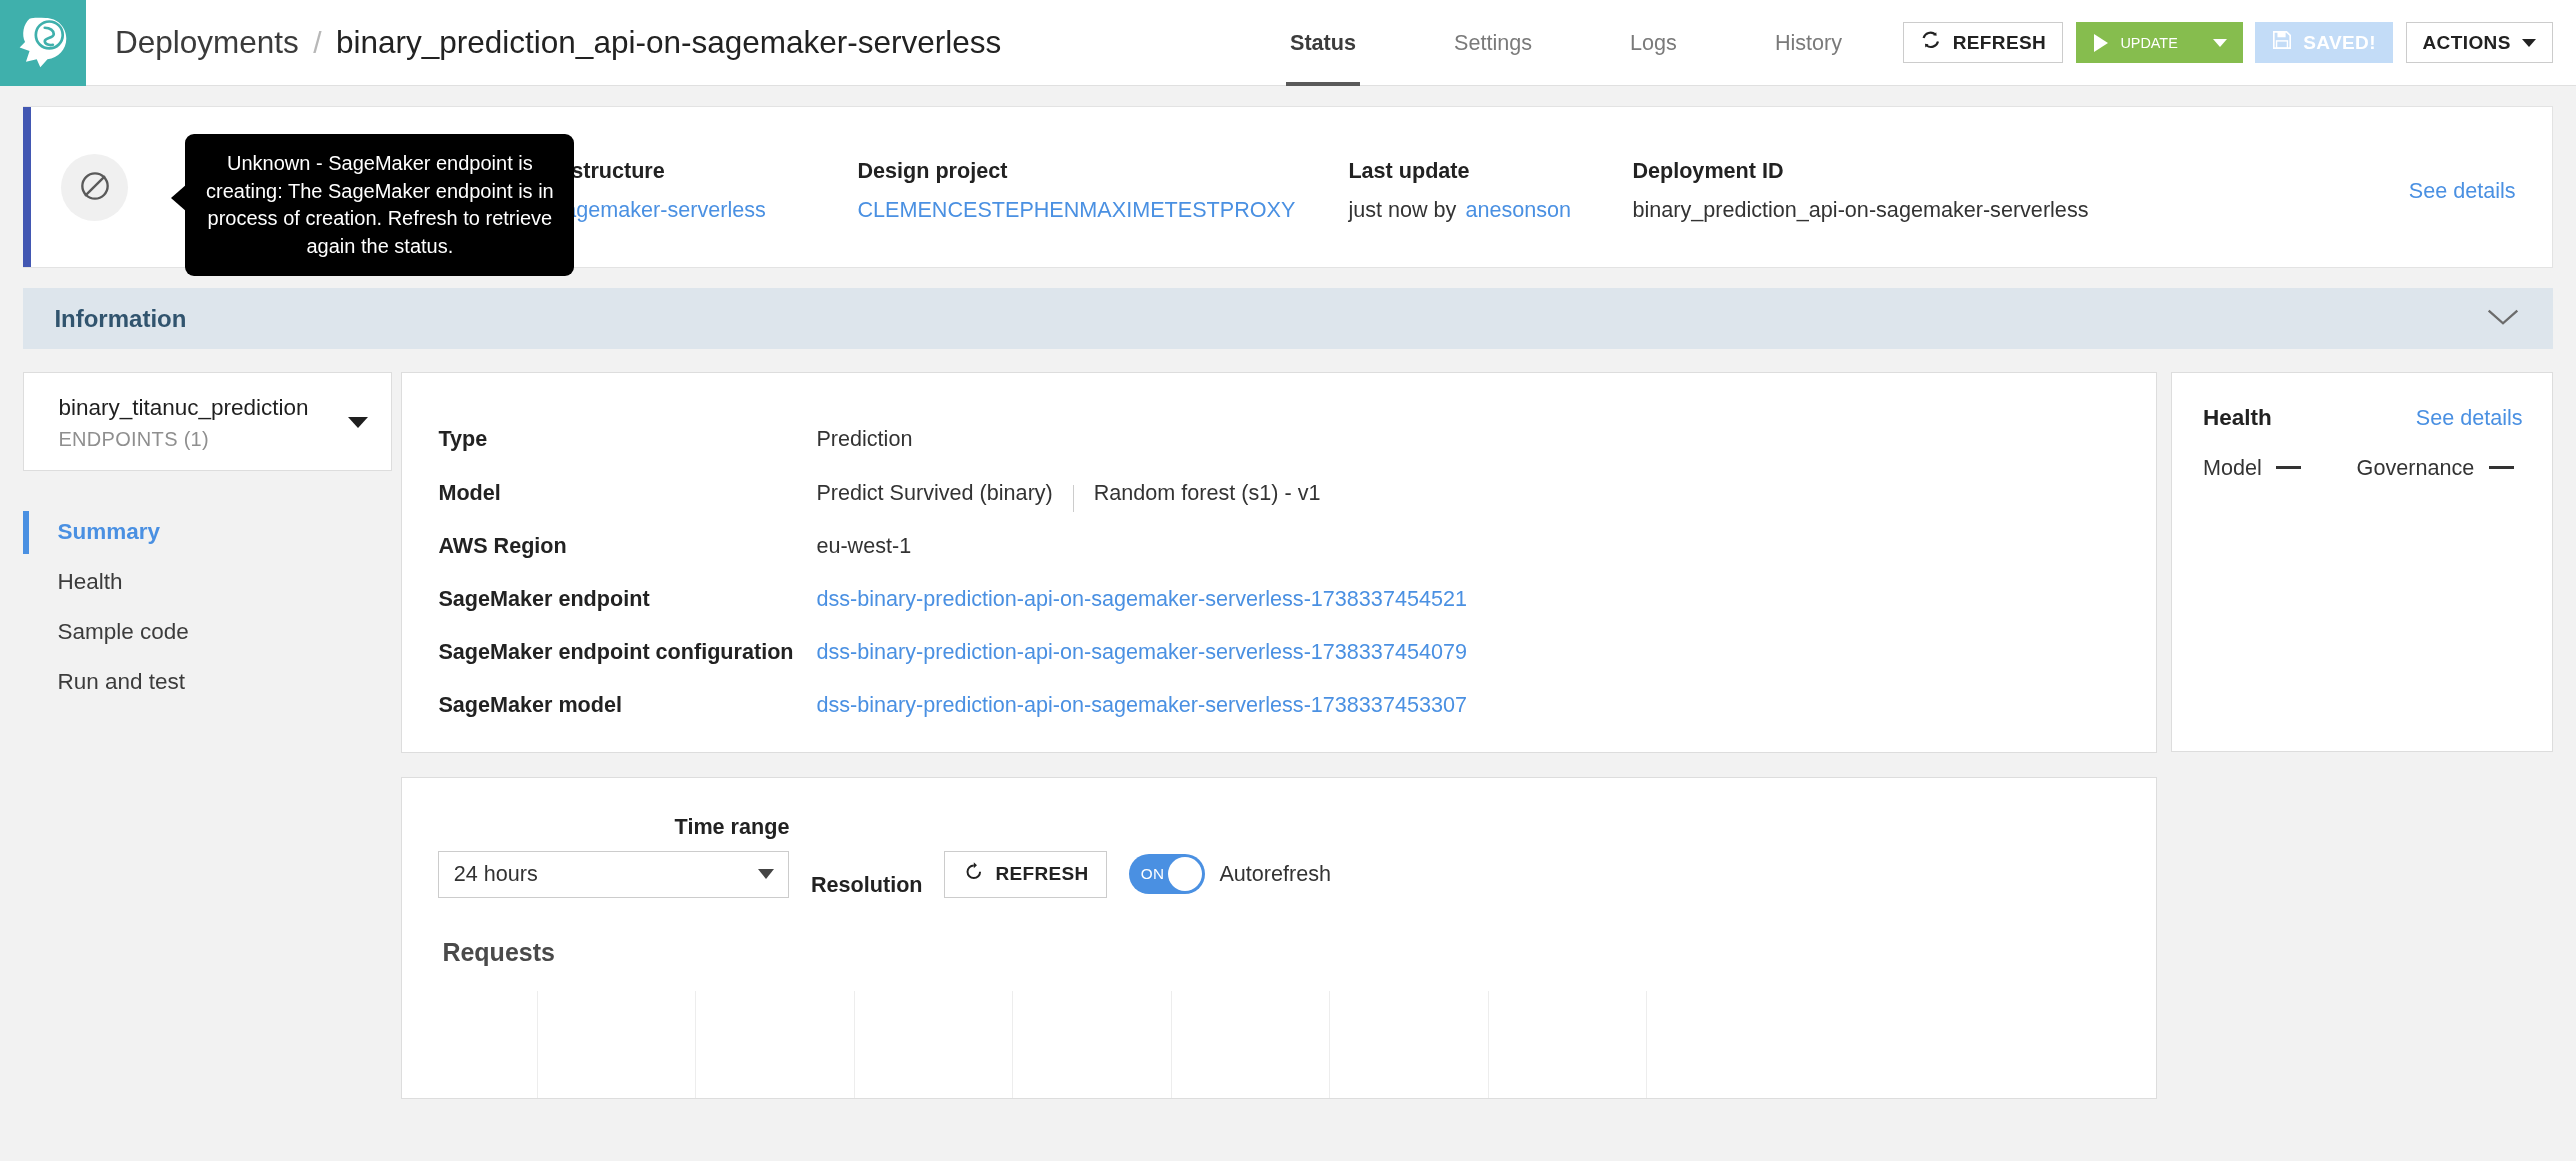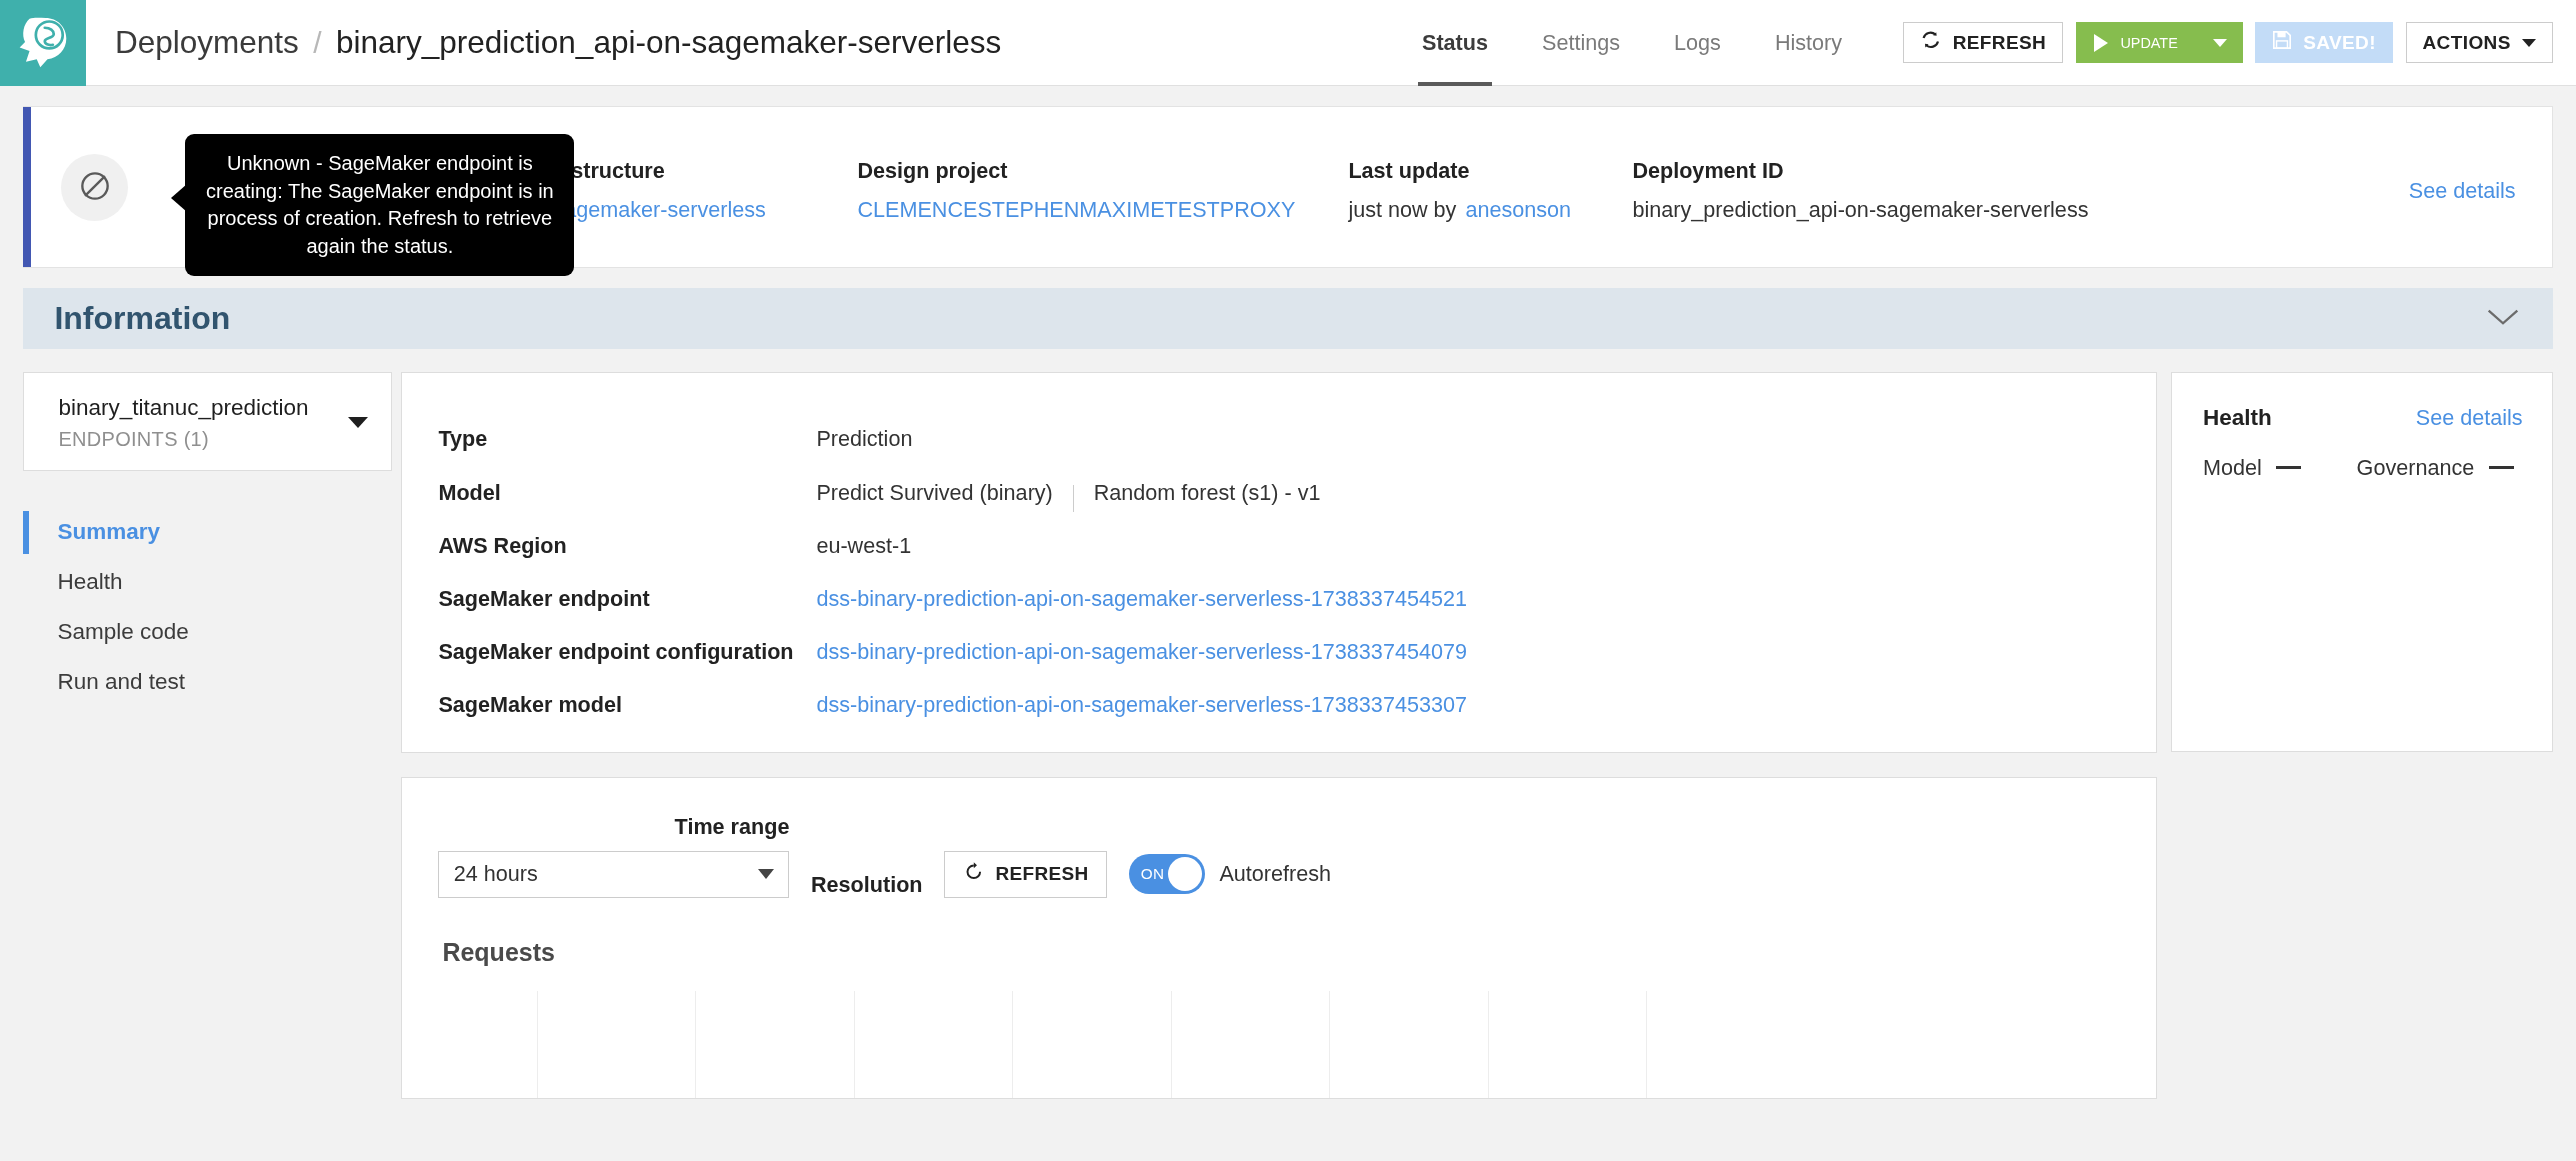--- a/index.html
+++ b/index.html
@@ -43,20 +43,21 @@
   .bc-title {
     font-size: 31.5px;
     color: #222222;
     font-weight: 400;
   }
 
   .tabs {
     display: flex; align-items: stretch;
     margin-left: auto;
     height: 86px;
+    gap: 44px;
   }
   .tab {
     position: relative;
     display: flex; align-items: center;
     padding: 0 27px;
     font-size: 21.6px;
     color: #7a7a7a;
     cursor: pointer;
     white-space: nowrap;
   }
@@ -187,21 +188,21 @@
 
   
   .infobar {
     margin: 20px 23.4px 0 23.4px;
     background: #dde5ec;
     height: 61px;
     display: flex; align-items: center;
     padding: 0 23.4px 0 31px;
   }
   .infobar-title {
-    font-size: 32px; font-weight: 700; color: #31546e;
+    font-size: 24px; font-weight: 700; color: #31546e;
   }
   .chev-collapse { margin-left: auto; margin-right: 9px; }
 
   
   .body {
     display: flex;
     padding: 23.4px 23.4px 0 23.4px;
     gap: 0;
     align-items: flex-start;
   }

